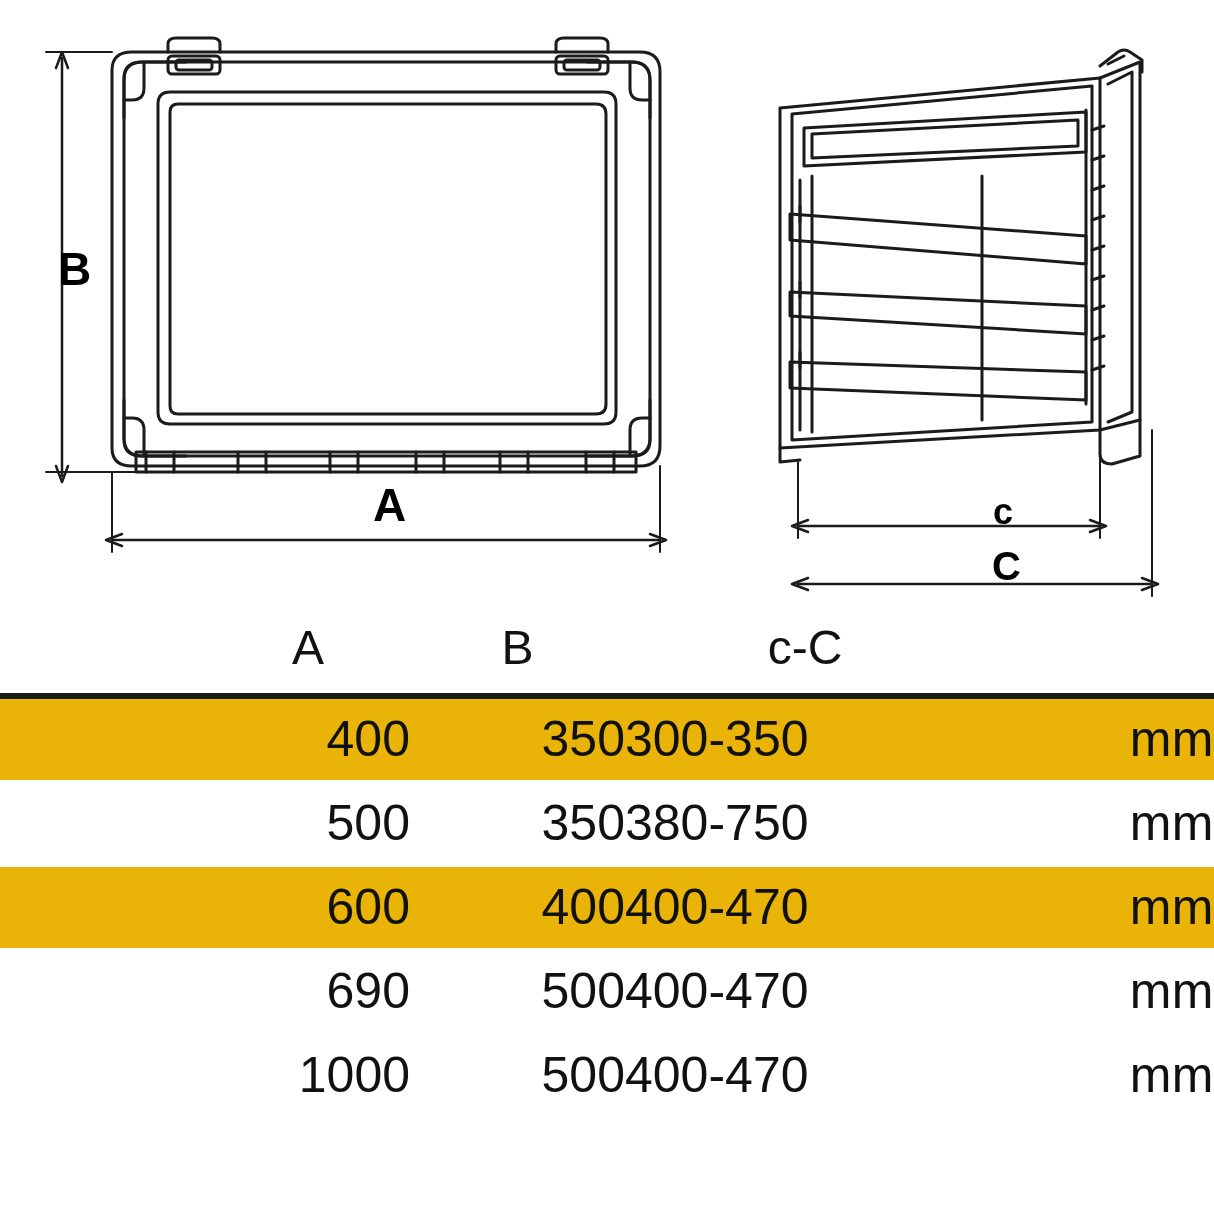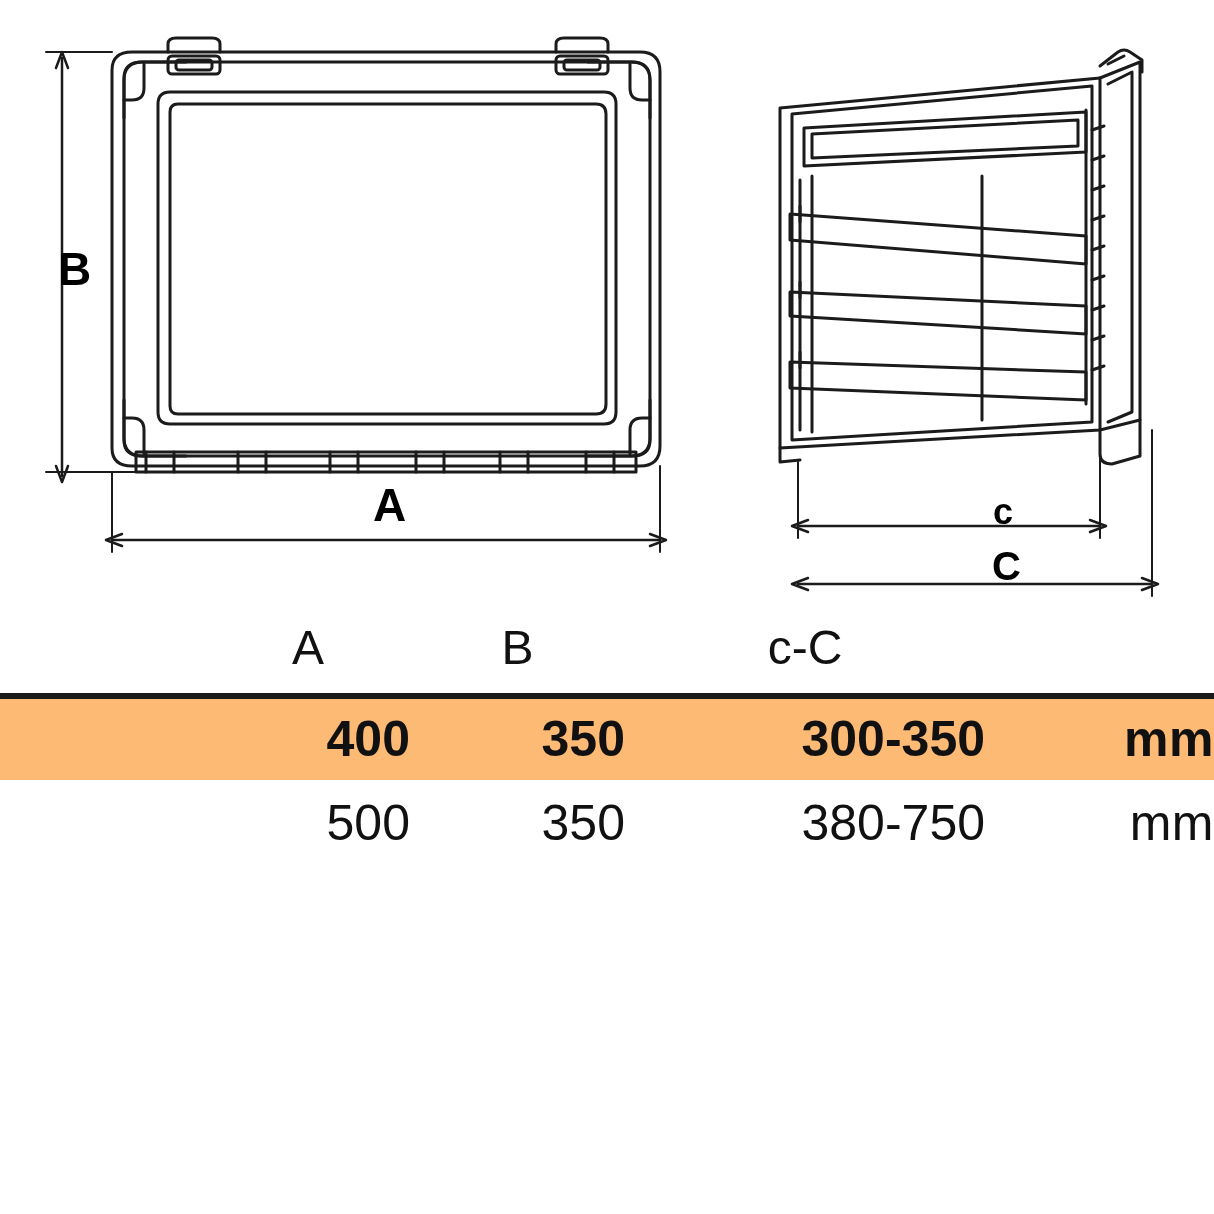--- a/index.html
+++ b/index.html
@@ -82,26 +82,26 @@
     border-bottom: 6px solid #1b1b1b;
   }
 
   table.spec tbody td {
     font-size: 50px;
     color: #111;
     padding: 11px 0 12px 0;
     vertical-align: middle;
     border-bottom: 3px solid #ffffff;
   }
-  table.spec tbody tr.shaded td { background: #fdba74; font-weight: bold; }
+  table.spec tbody tr.shaded td { background: #eab308; }
   table.spec tbody tr.plain td  { background: #ffffff; }
 
   td.v-a  { text-align: right; padding-right: 86px; }
   td.v-b  { text-align: right; }
-  td.v-cc { text-align: right; }
+  td.v-cc { text-align: left; }
   td.v-u  { text-align: right; padding-left: 22px; font-size: 26px; letter-spacing: 0.5px; }
 </style>
 </head>
 <body>
 
 <div class="sheet">
 
   <div class="drawing">
     <svg width="1214" height="620" viewBox="0 0 1214 620" xmlns="http://www.w3.org/2000/svg">
       <g fill="none" stroke="#1b1b1b" stroke-width="3" stroke-linejoin="round" stroke-linecap="round">
@@ -248,17 +248,35 @@
           <td class="v-b">350</td>
           <td class="v-cc">300-350</td>
           <td class="v-u">mm</td>
         </tr>
         <tr class="plain">
           <td class="v-a">500</td>
           <td class="v-b">350</td>
           <td class="v-cc">380-750</td>
           <td class="v-u">mm</td>
         </tr>
+        <tr class="shaded">
+          <td class="v-a">600</td>
+          <td class="v-b">400</td>
+          <td class="v-cc">400-470</td>
+          <td class="v-u">mm</td>
+        </tr>
+        <tr class="plain">
+          <td class="v-a">690</td>
+          <td class="v-b">500</td>
+          <td class="v-cc">400-470</td>
+          <td class="v-u">mm</td>
+        </tr>
+        <tr class="plain">
+          <td class="v-a">1000</td>
+          <td class="v-b">500</td>
+          <td class="v-cc">400-470</td>
+          <td class="v-u">mm</td>
+        </tr>
       </tbody>
     </table>
   </div>
 
 </div>
 
 </body></html>

